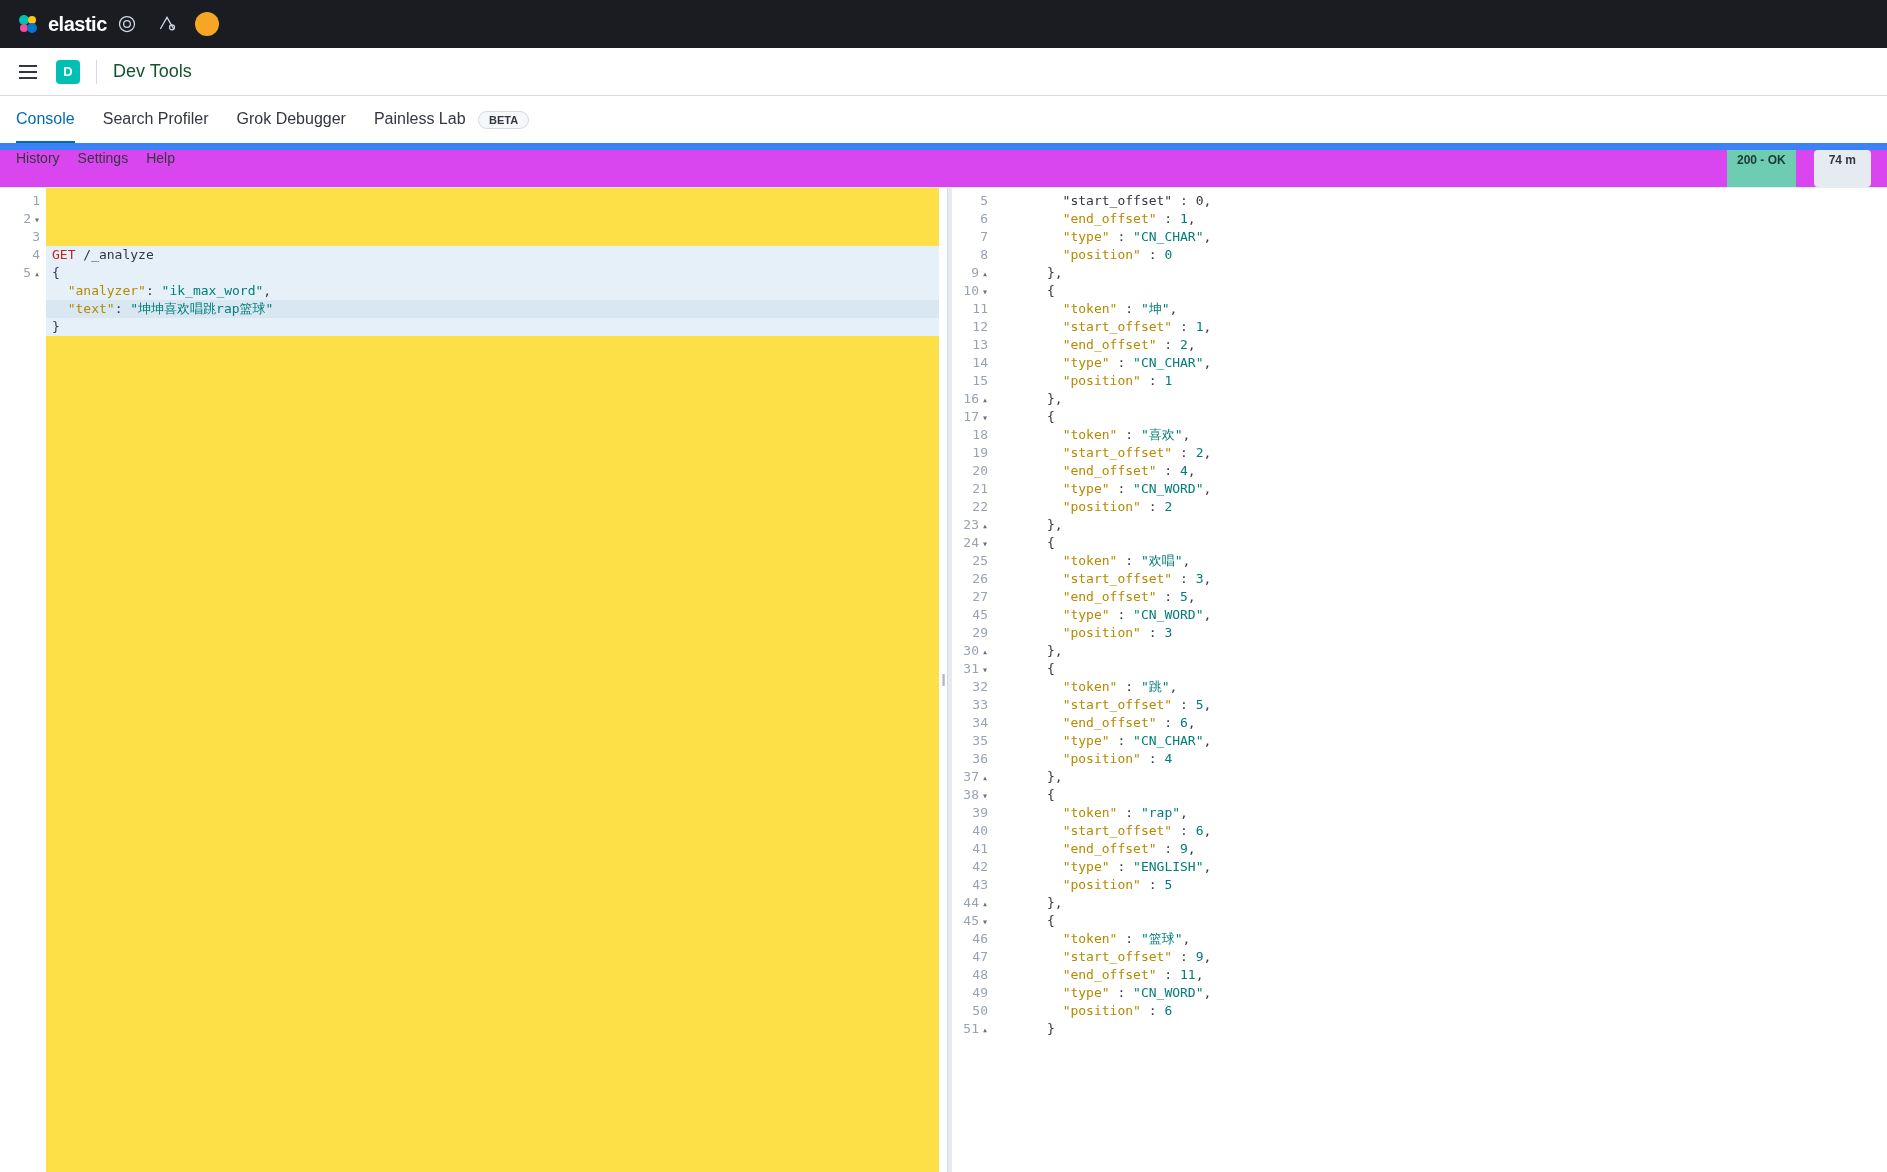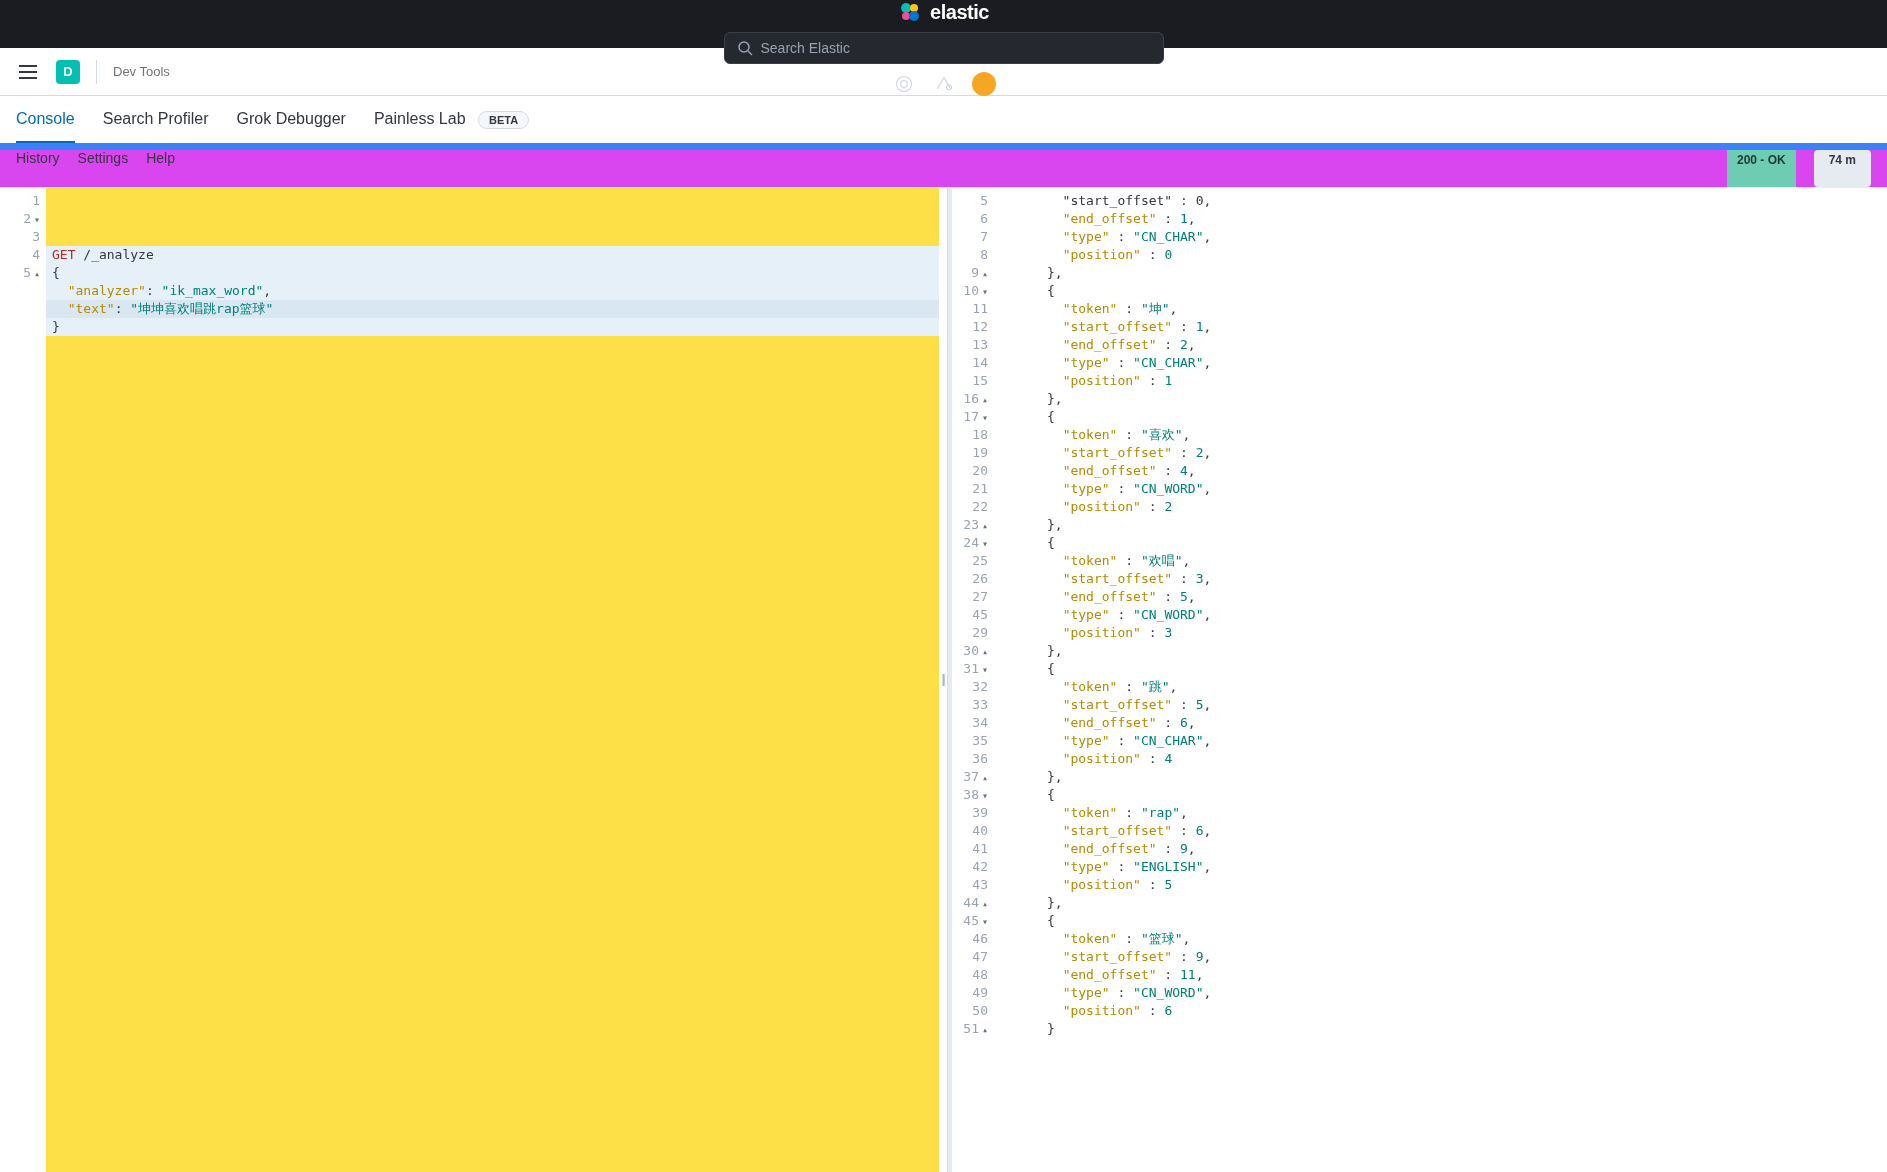--- a/index.html
+++ b/index.html
@@ -9,21 +9,20 @@
   color: #343741;
   overflow: hidden;
 }
 .top-header {
   background: #1a1c21;
   height: 48px;
   display: flex;
   align-items: center;
   padding: 0 16px;
   gap: 8px;
-  flex-direction: column;
 }
 .elastic-logo {
   display: flex;
   align-items: center;
   gap: 8px;
   color: #fff;
 }
 .elastic-logo-icon {
   width: 24px;
   height: 24px;
@@ -99,22 +98,22 @@
   color: #fff;
   font-weight: 600;
   font-size: 13px;
 }
 .nav-divider {
   width: 1px;
   height: 24px;
   background: #d3dae6;
 }
 .breadcrumb {
-  font-size: 13px;
-  color: #737373;
+  font-size: 18px;
+  color: #14532d;
 }
 .tabs-row {
   display: flex;
   align-items: center;
   padding: 0 16px;
   border-bottom: 7px solid #3b82f6;
   gap: 28px;
 }
 .tab {
   padding: 14px 0;
@@ -266,31 +265,20 @@
   <div class="elastic-logo">
     <span class="elastic-logo-icon">
       <svg viewBox="0 0 24 24" width="24" height="24">
         <circle cx="8" cy="8" r="5" fill="#00bfb3"></circle>
         <circle cx="16" cy="8" r="4" fill="#fec514"></circle>
         <circle cx="8" cy="16" r="4" fill="#f04e98"></circle>
         <circle cx="16" cy="16" r="5" fill="#0077cc"></circle>
       </svg>
     </span>
     <span class="elastic-logo-text">elastic</span>
-  </div>
-  <div class="search-container">
-    <div class="search-box">
-      <span class="search-icon">
-        <svg viewBox="0 0 16 16" width="16" height="16" fill="none" stroke="currentColor" stroke-width="1.5">
-          <circle cx="7" cy="7" r="5"></circle>
-            <line x1="11" y1="11" x2="15" y2="15"></line>
-        </svg>
-      </span>
-      <span class="search-placeholder">Search Elastic</span>
-    </div>
   </div>
   <div class="header-right">
     <span class="header-icon-btn">
       <svg viewBox="0 0 24 24" width="20" height="20" fill="none" stroke="currentColor" stroke-width="1.5">
         <circle cx="12" cy="12" r="9"></circle>
           <circle cx="12" cy="12" r="4"></circle>
       </svg>
     </span>
     <span class="header-icon-btn">
       <svg viewBox="0 0 24 24" width="20" height="20" fill="none" stroke="currentColor" stroke-width="1.5">

